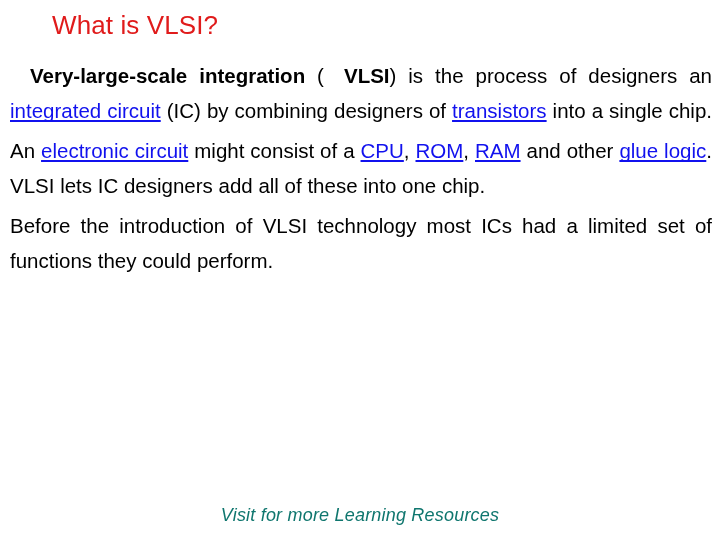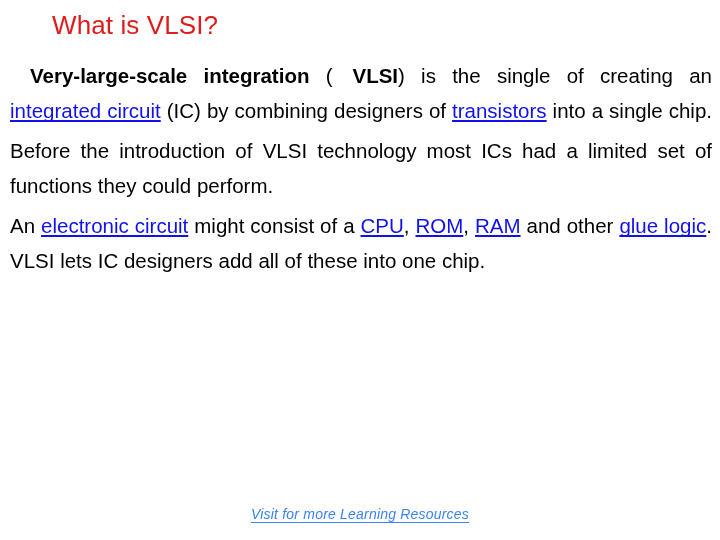--- a/index.html
+++ b/index.html
@@ -72,47 +72,46 @@
     cursor: pointer;
   }
   .footer-wrap {
     position: absolute;
     left: 0;
     top: 505px;
     width: 720px;
     text-align: center;
   }
   a.footer-link {
-    font-size: 14px;
+    font-size: 18px;
     font-style: italic;
     font-weight: 400;
-    color: #3b82f6;
-    text-decoration: underline;
+    color: #0f766e;
     text-decoration-skip-ink: none;
     text-underline-offset: 3px;
     letter-spacing: 0.2px;
     cursor: pointer;
   }
 </style>
 </head>
 <body>
 
 <div class="slide">
 
   <div class="slide-title">What is VLSI?</div>
 
   <div class="body-block">
 
-    <p class="para force-just"><b class="strong">Very-large-scale integration</b><span> (</span><b class="strong">VLSI</b><span>) is the single of creating an </span><a class="wikilink">integrated circuit</a><span> (IC) by combining designers of </span><a class="wikilink">transistors</a><span> into a single chip.</span></p>
+    <p class="para force-just"><b class="strong">Very-large-scale integration</b><span> (</span><b class="strong">VLSI</b><span>) is the process of designers an </span><a class="wikilink">integrated circuit</a><span> (IC) by combining designers of </span><a class="wikilink">transistors</a><span> into a single chip.</span></p>
 
 
 
+    <p class="para last-left"><span>An </span><a class="wikilink">electronic circuit</a><span> might consist of a </span><a class="wikilink">CPU</a><span>, </span><a class="wikilink">ROM</a><span>, </span><a class="wikilink">RAM</a><span> and other </span><a class="wikilink">glue logic</a><span>. VLSI lets IC designers add all of these into one chip.</span></p>
+
     <p class="para last-left"><span>Before the introduction of VLSI technology most ICs had a limited set of functions they could perform.</span></p>
-
-    <p class="para last-left"><span>An </span><a class="wikilink">electronic circuit</a><span> might consist of a </span><a class="wikilink">CPU</a><span>, </span><a class="wikilink">ROM</a><span>, </span><a class="wikilink">RAM</a><span> and other </span><a class="wikilink">glue logic</a><span>. VLSI lets IC designers add all of these into one chip.</span></p>
 
   </div>
 
   <div class="footer-wrap">
     <a class="footer-link">Visit for more Learning Resources</a>
   </div>
 
 </div>
 
 </body></html>

